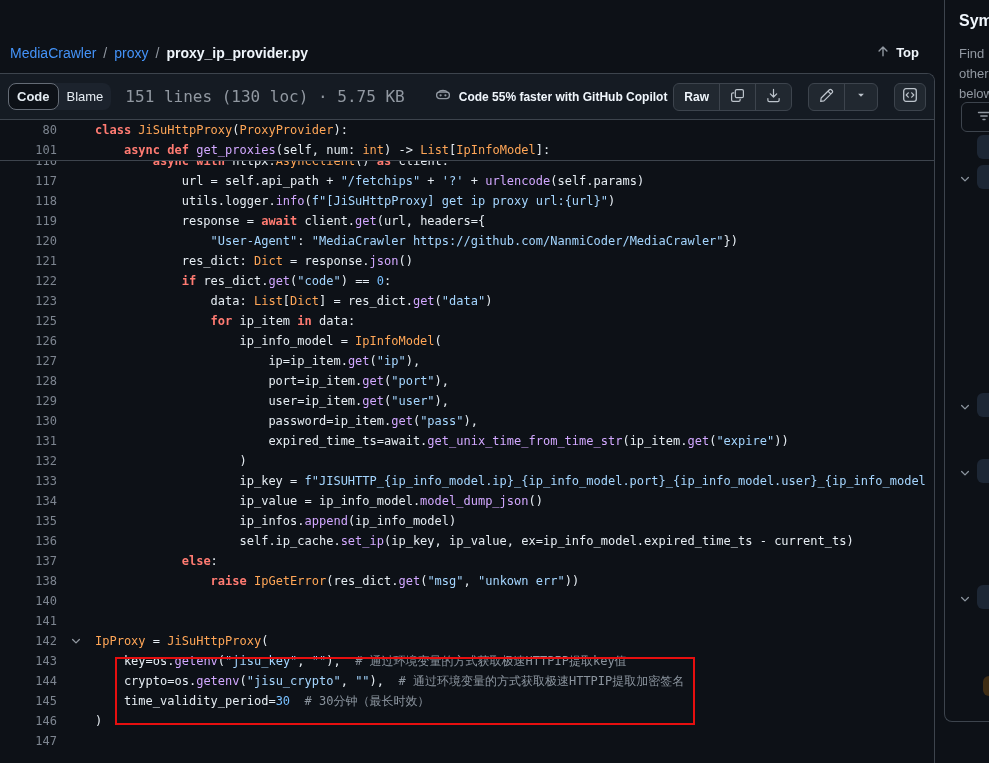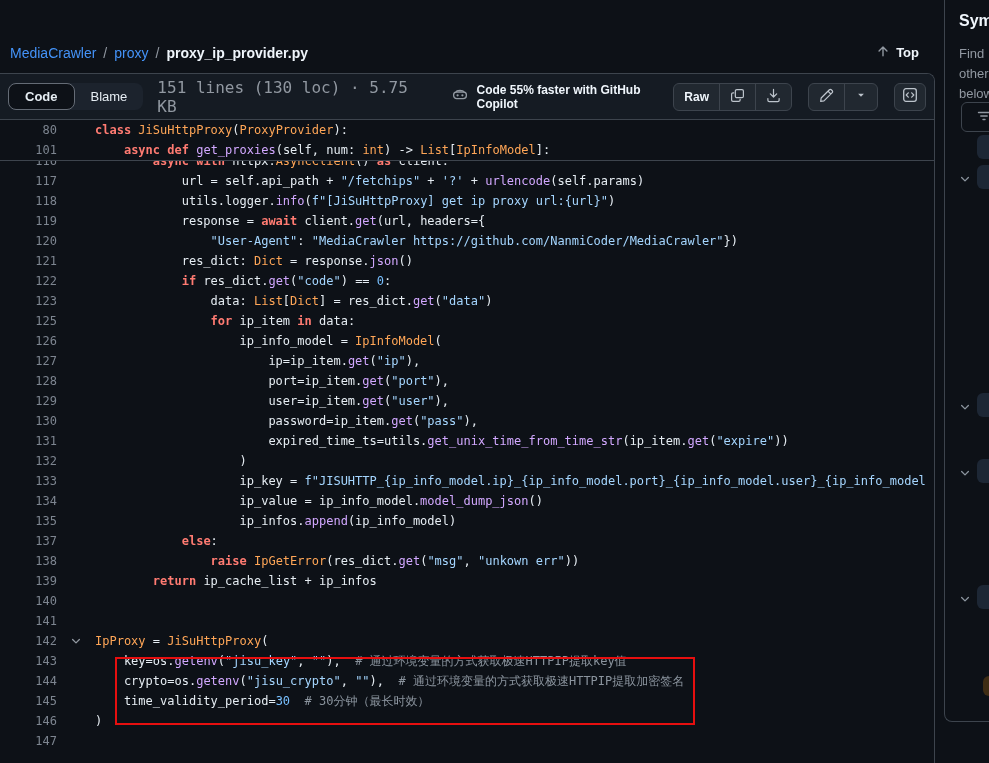--- a/index.html
+++ b/index.html
@@ -18,21 +18,21 @@
     color:#f0f6fc; font-weight:600; font-size:13px; font-family:inherit; cursor:pointer; }
   .top-btn svg { color:#9198a1; }
   
   .code-card { position:absolute; left:0; top:41px; width:935px; height:722px;
     border-top:1px solid #3d444d; border-right:1px solid #3d444d; border-radius:0 8px 0 0;
     background:#0d1117; overflow:hidden; }
   .toolbar { height:46px; background:#151b23; border-bottom:1px solid #3d444d;
     display:flex; align-items:center; padding:0 8px; }
   .seg { display:flex; background:#1c232d; border-radius:8px; align-items:stretch; }
   .seg-btn { font-family:inherit; font-size:13px; color:#e6edf3; background:none; border:none;
-    padding:5px 16px; cursor:pointer; border-radius:8px;text-align:center; }
+    padding:5px 8px; cursor:pointer; border-radius:8px;text-align:center; }
   .seg-btn.active { background:#0d1117; border:1px solid #656c76; font-weight:600; }
   .file-info { margin-left:14px; font-family:"DejaVu Sans Mono", monospace; font-size:16px; color:#9198a1; }
   .copilot { margin-left:30px; display:flex; align-items:center; gap:8px; font-size:12px; font-weight:700;
     color:#f0f6fc; cursor:pointer; }
   .copilot svg { color:#9198a1; }
   .actions { margin-left:auto; display:flex; align-items:center; gap:16px; }
   .btn-group { display:flex; align-items:stretch; height:28px; background:#212830;
     border:1px solid #3d444d; border-radius:6px; overflow:hidden; }
   .gbtn { font-family:inherit; display:flex; align-items:center; background:none; border:none; color:#f0f6fc;
     font-size:12px; font-weight:600; padding:0 10px; cursor:pointer; }
@@ -154,28 +154,28 @@
             <div class="crow"><span class="ln">120</span><span class="fold"></span><span class="src"><span class="tk-p">                </span><span class="tk-s">"User-Agent"</span><span class="tk-p">: </span><span class="tk-s">"MediaCrawler https://github.com/NanmiCoder/MediaCrawler"</span><span class="tk-p">})</span></span></div>
             <div class="crow"><span class="ln">121</span><span class="fold"></span><span class="src"><span class="tk-p">            res_dict: </span><span class="tk-t">Dict</span><span class="tk-p"> = response.</span><span class="tk-f">json</span><span class="tk-p">()</span></span></div>
             <div class="crow"><span class="ln">122</span><span class="fold"></span><span class="src"><span class="tk-p">            </span><span class="tk-k">if</span><span class="tk-p"> res_dict.</span><span class="tk-f">get</span><span class="tk-p">(</span><span class="tk-s">"code"</span><span class="tk-p">) == </span><span class="tk-n">0</span><span class="tk-p">:</span></span></div>
             <div class="crow"><span class="ln">123</span><span class="fold"></span><span class="src"><span class="tk-p">                data: </span><span class="tk-t">List</span><span class="tk-p">[</span><span class="tk-t">Dict</span><span class="tk-p">] = res_dict.</span><span class="tk-f">get</span><span class="tk-p">(</span><span class="tk-s">"data"</span><span class="tk-p">)</span></span></div>
             <div class="crow"><span class="ln">125</span><span class="fold"></span><span class="src"><span class="tk-p">                </span><span class="tk-k">for</span><span class="tk-p"> ip_item </span><span class="tk-k">in</span><span class="tk-p"> data:</span></span></div>
             <div class="crow"><span class="ln">126</span><span class="fold"></span><span class="src"><span class="tk-p">                    ip_info_model = </span><span class="tk-t">IpInfoModel</span><span class="tk-p">(</span></span></div>
             <div class="crow"><span class="ln">127</span><span class="fold"></span><span class="src"><span class="tk-p">                        ip=ip_item.</span><span class="tk-f">get</span><span class="tk-p">(</span><span class="tk-s">"ip"</span><span class="tk-p">),</span></span></div>
             <div class="crow"><span class="ln">128</span><span class="fold"></span><span class="src"><span class="tk-p">                        port=ip_item.</span><span class="tk-f">get</span><span class="tk-p">(</span><span class="tk-s">"port"</span><span class="tk-p">),</span></span></div>
             <div class="crow"><span class="ln">129</span><span class="fold"></span><span class="src"><span class="tk-p">                        user=ip_item.</span><span class="tk-f">get</span><span class="tk-p">(</span><span class="tk-s">"user"</span><span class="tk-p">),</span></span></div>
             <div class="crow"><span class="ln">130</span><span class="fold"></span><span class="src"><span class="tk-p">                        password=ip_item.</span><span class="tk-f">get</span><span class="tk-p">(</span><span class="tk-s">"pass"</span><span class="tk-p">),</span></span></div>
-            <div class="crow"><span class="ln">131</span><span class="fold"></span><span class="src"><span class="tk-p">                        expired_time_ts=utils.</span><span class="tk-f">get_unix_time_from_time_str</span><span class="tk-p">(ip_item.</span><span class="tk-f">get</span><span class="tk-p">(</span><span class="tk-s">"expire"</span><span class="tk-p">))</span></span></div>
+            <div class="crow"><span class="ln">131</span><span class="fold"></span><span class="src"><span class="tk-p">                        expired_time_ts=await.</span><span class="tk-f">get_unix_time_from_time_str</span><span class="tk-p">(ip_item.</span><span class="tk-f">get</span><span class="tk-p">(</span><span class="tk-s">"expire"</span><span class="tk-p">))</span></span></div>
             <div class="crow"><span class="ln">132</span><span class="fold"></span><span class="src"><span class="tk-p">                    )</span></span></div>
             <div class="crow"><span class="ln">133</span><span class="fold"></span><span class="src"><span class="tk-p">                    ip_key = </span><span class="tk-s">f"JISUHTTP_{ip_info_model.ip}_{ip_info_model.port}_{ip_info_model.user}_{ip_info_model</span></span></div>
             <div class="crow"><span class="ln">134</span><span class="fold"></span><span class="src"><span class="tk-p">                    ip_value = ip_info_model.</span><span class="tk-f">model_dump_json</span><span class="tk-p">()</span></span></div>
             <div class="crow"><span class="ln">135</span><span class="fold"></span><span class="src"><span class="tk-p">                    ip_infos.</span><span class="tk-f">append</span><span class="tk-p">(ip_info_model)</span></span></div>
+            <div class="crow"><span class="ln">136</span><span class="fold"></span><span class="src"><span class="tk-p">                    self.ip_cache.</span><span class="tk-f">set_ip</span><span class="tk-p">(ip_key, ip_value, ex=ip_info_model.expired_time_ts - current_ts)</span></span></div>
             <div class="crow"><span class="ln">137</span><span class="fold"></span><span class="src"><span class="tk-p">            </span><span class="tk-k">else</span><span class="tk-p">:</span></span></div>
             <div class="crow"><span class="ln">138</span><span class="fold"></span><span class="src"><span class="tk-p">                </span><span class="tk-k">raise</span><span class="tk-p"> </span><span class="tk-t">IpGetError</span><span class="tk-p">(res_dict.</span><span class="tk-f">get</span><span class="tk-p">(</span><span class="tk-s">"msg"</span><span class="tk-p">, </span><span class="tk-s">"unkown err"</span><span class="tk-p">))</span></span></div>
-            <div class="crow"><span class="ln">139</span><span class="fold"></span><span class="src"><span class="tk-p">        </span><span class="tk-k">return</span><span class="tk-p"> ip_cache_list + ip_infos</span></span></div>
             <div class="crow"><span class="ln">140</span><span class="fold"></span><span class="src"></span></div>
             <div class="crow"><span class="ln">141</span><span class="fold"></span><span class="src"></span></div>
             <div class="crow"><span class="ln">142</span><span class="fold"><svg width="12" height="12" viewBox="0 0 16 16">
                   <path d="M3.5 6 8 10.5 12.5 6" fill="none" stroke="currentColor" stroke-width="1.7" stroke-linecap="round" stroke-linejoin="round"></path>
                 </svg></span><span class="src"><span class="tk-t">IpProxy</span><span class="tk-p"> = </span><span class="tk-t">JiSuHttpProxy</span><span class="tk-p">(</span></span></div>
             <div class="crow"><span class="ln">143</span><span class="fold"></span><span class="src"><span class="tk-p">    key=os.</span><span class="tk-f">getenv</span><span class="tk-p">(</span><span class="tk-s">"jisu_key"</span><span class="tk-p">, </span><span class="tk-s">""</span><span class="tk-p">),  </span><span class="tk-c"># 通过环境变量的方式获取极速HTTPIP提取key值</span></span></div>
             <div class="crow"><span class="ln">144</span><span class="fold"></span><span class="src"><span class="tk-p">    crypto=os.</span><span class="tk-f">getenv</span><span class="tk-p">(</span><span class="tk-s">"jisu_crypto"</span><span class="tk-p">, </span><span class="tk-s">""</span><span class="tk-p">),  </span><span class="tk-c"># 通过环境变量的方式获取极速HTTPIP提取加密签名</span></span></div>
             <div class="crow"><span class="ln">145</span><span class="fold"></span><span class="src"><span class="tk-p">    time_validity_period=</span><span class="tk-n">30</span><span class="tk-p">  </span><span class="tk-c"># 30分钟（最长时效）</span></span></div>
             <div class="crow"><span class="ln">146</span><span class="fold"></span><span class="src"><span class="tk-p">)</span></span></div>
             <div class="crow"><span class="ln">147</span><span class="fold"></span><span class="src"></span></div>

